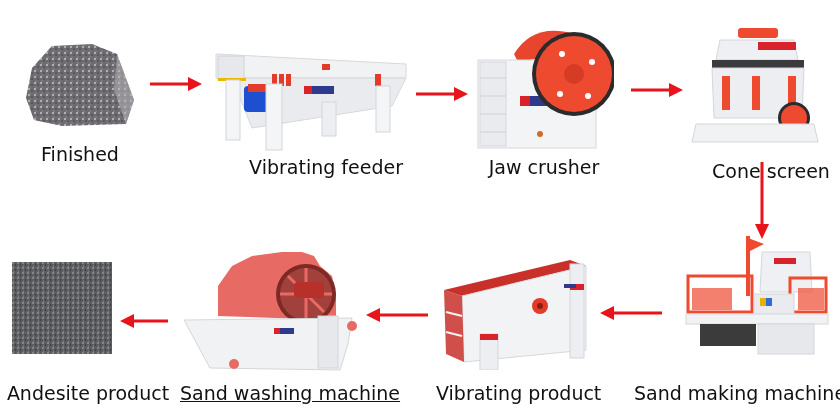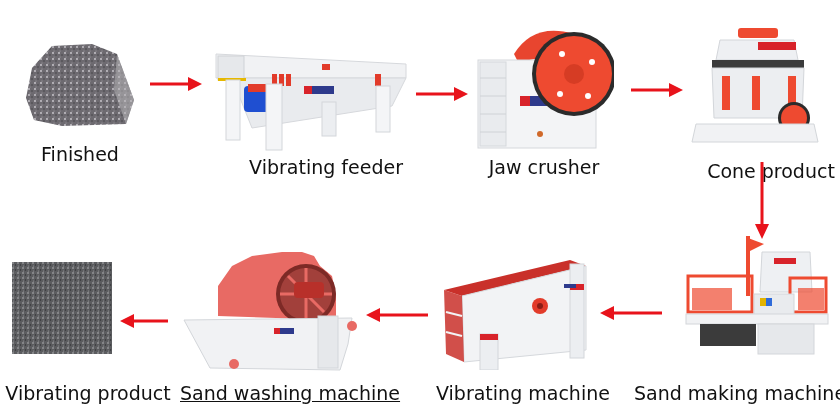--- a/index.html
+++ b/index.html
@@ -103,21 +103,21 @@
     <rect x="22" y="34" width="92" height="8" fill="#3b3b3b"></rect>
     <path d="M22 42 L114 42 L112 92 L24 92 Z" fill="#eceef1" stroke="#d3d6da"></path>
     <rect x="32" y="50" width="8" height="34" fill="#ee4a30"></rect>
       <rect x="62" y="50" width="8" height="34" fill="#ee4a30"></rect>
       <rect x="98" y="50" width="8" height="30" fill="#ee4a30"></rect>
     <circle cx="104" cy="92" r="16" fill="#2b2b2b"></circle>
       <circle cx="104" cy="92" r="13" fill="#ee4a30"></circle>
     <polygon points="6,98 124,98 128,116 2,116" fill="#f1f2f4" stroke="#d3d6da"></polygon>
   </svg>
 </div>
-<div class="label" style="left:706px;top:160px;width:130px;">Cone product</div>
+<div class="label" style="left:706px;top:160px;width:130px;">Cone screen</div>
 
 <div class="arrow" style="left:754px;top:162px;">
   <svg width="16" height="78">
       <line x1="8" y1="0" x2="8" y2="64" stroke="#e8131b" stroke-width="3"></line>
       <polygon points="1,62 15,62 8,77" fill="#e8131b"></polygon>
     </svg>
 </div>
 
 <div class="abs" style="left:670px;top:232px;width:160px;height:128px;">
   <svg width="160" height="128" viewBox="0 0 160 128">
@@ -155,21 +155,21 @@
     <line x1="6" y1="78" x2="22" y2="82" stroke="#f2f3f5" stroke-width="2"></line>
     <circle cx="100" cy="52" r="8" fill="#e23b2a"></circle>
       <circle cx="100" cy="52" r="3" fill="#8b1d16"></circle>
     <rect x="40" y="80" width="18" height="36" fill="#eceef1" stroke="#d3d6da"></rect>
     <rect x="40" y="80" width="18" height="6" fill="#d8232a"></rect>
     <rect x="130" y="10" width="14" height="94" fill="#eceef1" stroke="#d3d6da"></rect>
     <rect x="130" y="30" width="14" height="6" fill="#d8232a"></rect>
     <rect x="124" y="30" width="12" height="4" fill="#2e3a8c"></rect>
   </svg>
 </div>
-<div class="label" style="left:436px;top:382px;width:160px;">Vibrating machine</div>
+<div class="label" style="left:436px;top:382px;width:160px;">Vibrating product</div>
 
 <div class="arrow" style="left:366px;top:307px;">
   <svg width="62" height="16">
       <polygon points="14,1 0,8 14,15" fill="#e8131b"></polygon>
       <line x1="12" y1="8" x2="62" y2="8" stroke="#e8131b" stroke-width="3"></line>
     </svg>
 </div>
 
 <div class="abs" style="left:182px;top:246px;width:178px;height:128px;">
   <svg width="178" height="128" viewBox="0 0 178 128">
@@ -203,13 +203,13 @@
       <pattern id="gravel" width="5" height="5" patternUnits="userSpaceOnUse">
         <rect width="5" height="5" fill="#5b5c5f"></rect>
         <circle cx="1" cy="1" r="0.8" fill="#b9babd"></circle>
         <circle cx="3.5" cy="3" r="0.7" fill="#2f3033"></circle>
         <circle cx="1.5" cy="4" r="0.5" fill="#9a9b9e"></circle>
       </pattern>
     </defs>
     <rect width="100" height="92" fill="url(#gravel)"></rect>
   </svg>
 </div>
-<div class="label" style="left:4px;top:382px;width:168px;">Vibrating product</div>
+<div class="label" style="left:4px;top:382px;width:168px;">Andesite product</div>
 
 </body></html>

